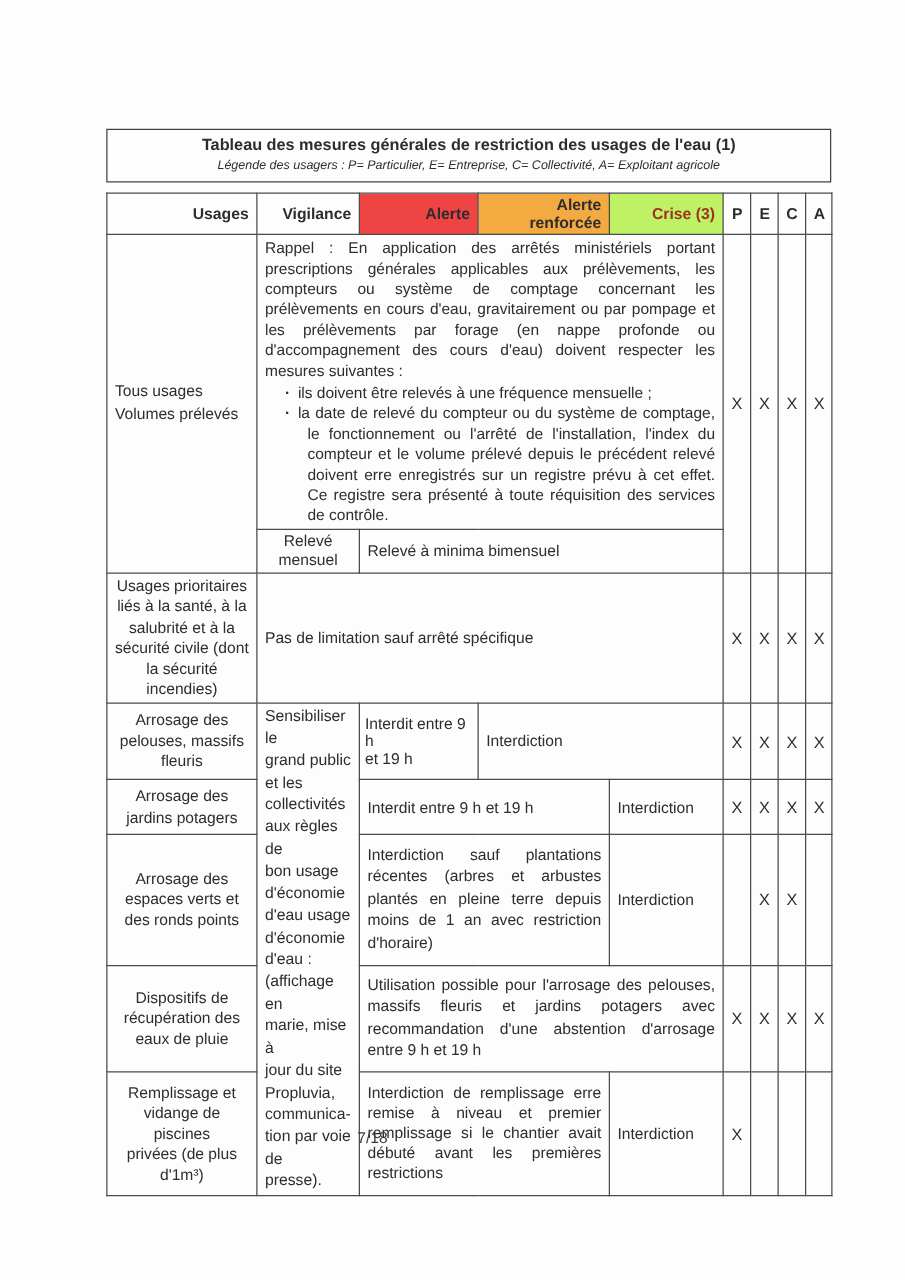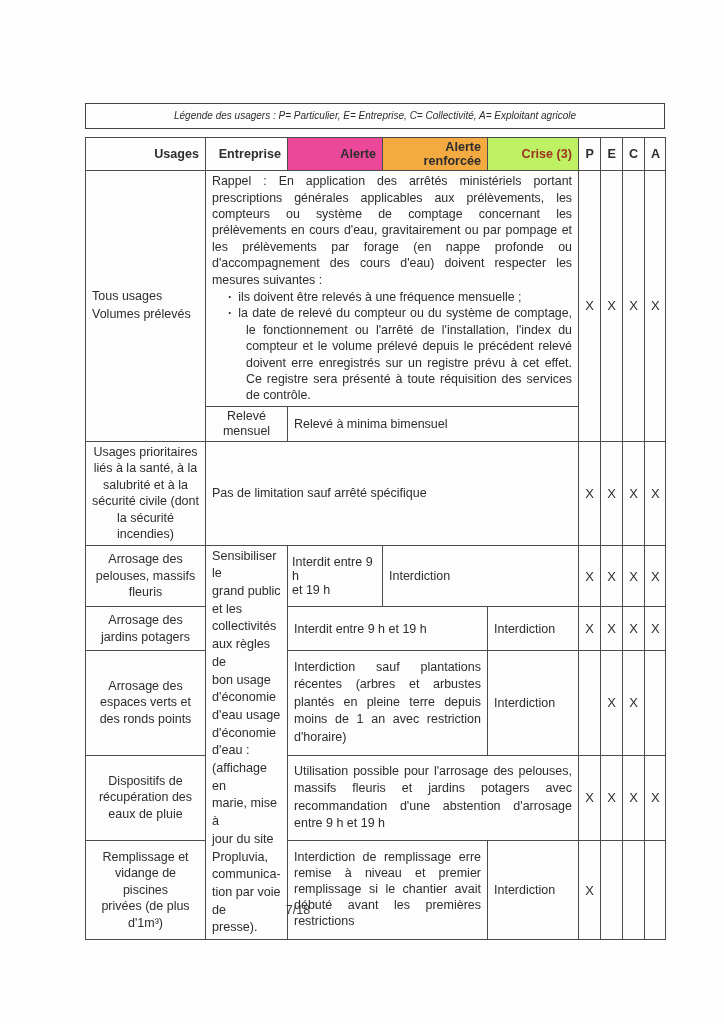--- a/index.html
+++ b/index.html
@@ -18,21 +18,21 @@
 
   table.main {
     border-collapse:collapse; table-layout:fixed; width:580px; margin-top:8px;
     font-size:12.5px;
   }
   table.main th, table.main td {
     border:1.4px solid #4b4b4b; padding:2px 6px; vertical-align:middle;
     overflow:hidden; box-sizing:border-box;
   }
   th { font-size:12.6px; font-weight:bold; text-align:right; line-height:14px; padding:1px 1px; }
-  .c-yellow { background:#ec4899; }
+  .c-yellow { background:#ef4444; }
   .c-orange { background:#f3aa41; }
   .c-red    { background:#bef264; color:#9e3122; }
 
   .usage      { text-align:center; line-height:16.5px; white-space:pre-line; padding:2px 3px; }
   .usage-left { text-align:left; line-height:17.5px; white-space:pre-line; padding-left:11px; }
   .rappel     { vertical-align:top; text-align:justify; font-size:12.4px; line-height:16.4px; padding:3px 7px 2px; }
   .rappel ul  { margin:1px 0 0; padding:0 0 0 16px; list-style:none; }
   .rappel li  { padding-left:18px; text-indent:-18px; text-align:justify; }
   .rappel li::before { content:"\00B7\2002"; font-weight:bold; }
   .note   { vertical-align:top; white-space:pre-line; line-height:17.7px; padding:2px 3px 2px 6px; text-align:left; font-size:12.6px; }
@@ -49,40 +49,41 @@
     font-size:12.5px; color:#3a3a3a;
   }
 </style>
 </head>
 <body>
 
 <div class="sheet">
   <div class="doc">
 
     <div class="title-box">
+      <div class="title">Tableau des mesures générales de restriction des usages de l'eau (1)</div>
       <div class="legend">Légende des usagers : P= Particulier, E= Entreprise, C= Collectivité, A= Exploitant agricole</div>
     </div>
 
     <table class="main">
       <colgroup>
         <col style="width:120px">
           <col style="width:82px">
           <col style="width:95px">
         <col style="width:105px">
           <col style="width:91px">
           <col style="width:22px">
         <col style="width:22px">
           <col style="width:22px">
           <col style="width:21px">
       </colgroup>
 
       <tbody>
           <tr style="height:30px">
         <th>Usages</th>
-        <th>Entreprise</th>
+        <th>Vigilance</th>
         <th class="c-yellow">Alerte</th>
         <th class="c-orange">Alerte renforcée</th>
         <th class="c-red">Crise (3)</th>
         <th>P</th>
         <th>E</th>
         <th>C</th>
         <th>A</th>
       </tr>
 
       <tr style="height:236px">

